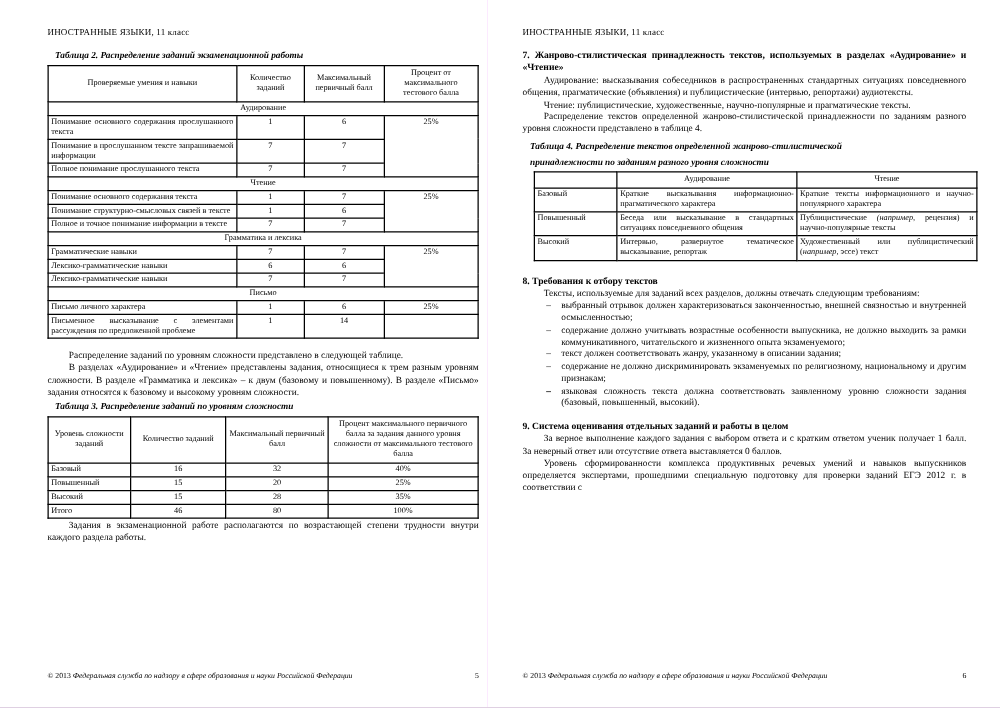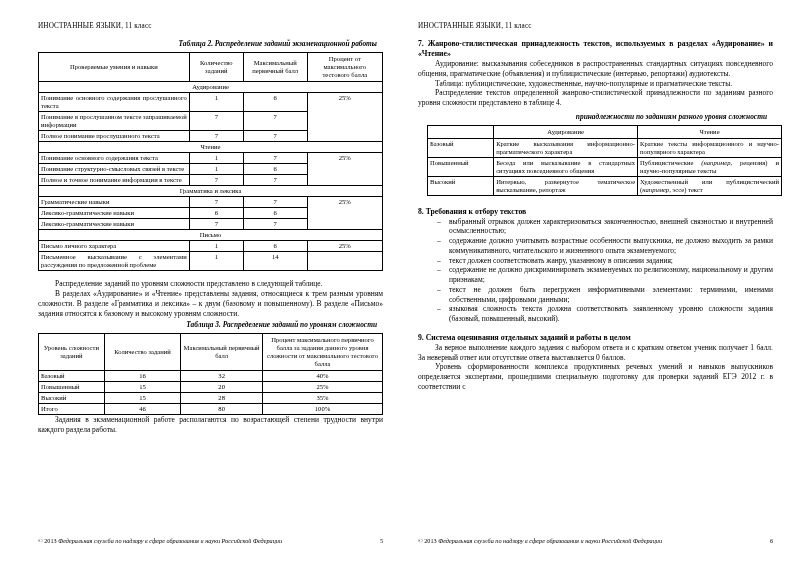--- a/index.html
+++ b/index.html
@@ -36,21 +36,21 @@
     font-size: 7.2px;
     letter-spacing: 0.15px;
     margin-bottom: 9px;
     white-space: nowrap;
   }
 
   .tbl-caption {
     font-style: italic;
     font-weight: bold;
     font-size: 7.4px;
-    text-align: right;
+    text-align: left;
     line-height: 1.32;
     margin: 0 0 3px 0;
     padding: 0 6px;
   }
 
   p.body {
     font-size: 7.5px;
     text-align: justify;
     line-height: 1.30;
     margin: 0 0 0 0;
@@ -316,24 +316,25 @@
     <span class="ital">Федеральная служба по надзору в сфере образования и науки Российской Федерации</span>
     <span class="pg">5</span>
   </div>
 
   <div class="col col-right">
 
     <div class="running-head">ИНОСТРАННЫЕ ЯЗЫКИ, 11 класс</div>
 
     <h3 class="sect tight">7. Жанрово-стилистическая принадлежность текстов, используемых в разделах «Аудирование» и «Чтение»</h3>
     <p class="body">Аудирование: высказывания собеседников в распространенных стандартных ситуациях повседневного общения, прагматические (объявления) и публицистические (интервью, репортажи) аудиотексты.</p>
-    <p class="body">Таблица: публицистические, художественные, научно-популярные и прагматические тексты.</p>
+    <p class="body">Чтение: публицистические, художественные, научно-популярные и прагматические тексты.</p>
     <p class="body">Распределение текстов определенной жанрово-стилистической принадлежности по заданиям разного уровня сложности представлено в таблице 4.</p>
 
     <div class="spacer4"></div>
+    <div class="tbl-caption">Таблица 4. Распределение текстов определенной жанрово-стилистической</div>
     <div class="tbl-caption">принадлежности по заданиям разного уровня сложности</div>
 
     <table class="t t4">
       <colgroup>
           <col class="c1">
           <col class="c2">
           <col class="c3">
         </colgroup>
       <thead>
         <tr>
@@ -356,27 +357,28 @@
         <tr>
           <td class="lbl">Высокий</td>
           <td class="just">Интервью, развернутое тематическое высказывание, репортаж</td>
           <td class="just"><span>Художественный или публицистический (</span><i>например,</i><span> эссе) текст</span></td>
         </tr>
       </tbody>
     </table>
 
     <div class="spacer6"></div>
     <h3 class="sect">8. Требования к отбору текстов</h3>
+    <p class="body">Тексты, используемые для заданий всех разделов, должны отвечать следующим требованиям:</p>
 
     <ul class="dash">
       <li><span class="dash-mark">–</span><span>выбранный отрывок должен характеризоваться законченностью, внешней связностью и внутренней осмысленностью;</span></li>
       <li><span class="dash-mark">–</span><span>содержание должно учитывать возрастные особенности выпускника, не должно выходить за рамки коммуникативного, читательского и жизненного опыта экзаменуемого;</span></li>
       <li><span class="dash-mark">–</span><span>текст должен соответствовать жанру, указанному в описании задания;</span></li>
       <li><span class="dash-mark">–</span><span>содержание не должно дискриминировать экзаменуемых по религиозному, национальному и другим признакам;</span></li>
-      <li><span class="dash-mark">–</span><span>текст не должен быть перегружен информативными элементами: терминами, именами собственными, цифровыми данными;</span></li>
+      <li><span class="dash-mark">–</span></li>
       <li><span class="dash-mark">–</span><span>языковая сложность текста должна соответствовать заявленному уровню сложности задания (базовый, повышенный, высокий).</span></li>
     </ul>
 
     <div class="spacer4"></div>
     <h3 class="sect">9. Система оценивания отдельных заданий и работы в целом</h3>
     <p class="body">За верное выполнение каждого задания с выбором ответа и с кратким ответом ученик получает 1 балл. За неверный ответ или отсутствие ответа выставляется 0 баллов.</p>
     <p class="body">Уровень сформированности комплекса продуктивных речевых умений и навыков выпускников определяется экспертами, прошедшими специальную подготовку для проверки заданий ЕГЭ 2012 г. в соответствии с</p>
   </div>
 
   <div class="footer footer-right">

